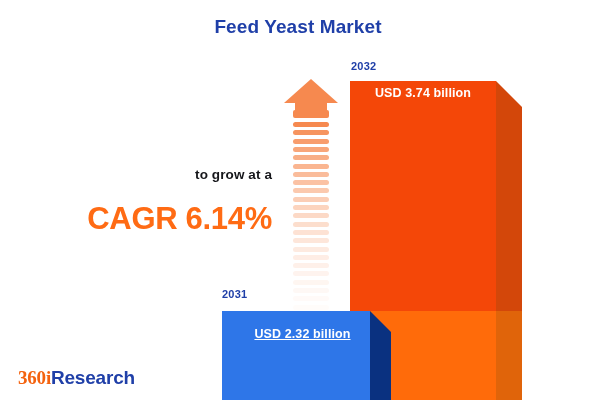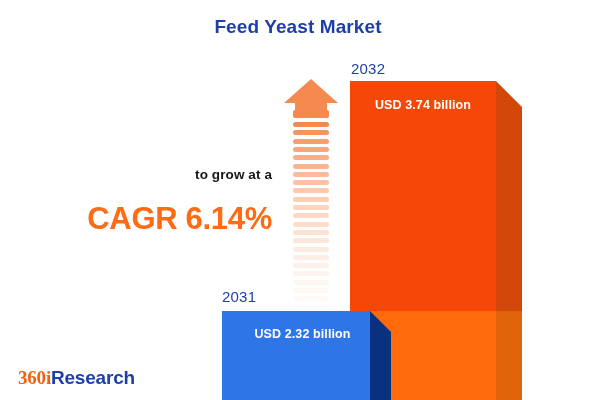--- a/index.html
+++ b/index.html
@@ -31,24 +31,24 @@
   
   .bar-2032-front{position:absolute;left:350px;top:81px;width:146px;height:319px;background:#F44708;}
   .bar-2032-front-lower{position:absolute;left:350px;top:311px;width:146px;height:89px;background:#FF6B0A;}
   .bar-2032-side{position:absolute;left:496px;top:81px;width:26px;height:319px;}
   .bar-2032-side-lower{position:absolute;left:496px;top:311px;width:26px;height:89px;background:#E0640A;}
 
   .bar-2024-front{position:absolute;left:222px;top:311px;width:148px;height:89px;background:#2E76E8;}
   .bar-2024-side{position:absolute;left:370px;top:311px;width:21px;height:89px;}
 
   .bar-value{position:absolute;font-size:12.5px;font-weight:bold;color:#ffffff;letter-spacing:.1px;}
-  .val-2032{left:350px;top:98px;width:146px;text-align:center;}
-  .val-2024{left:222px;top:327px;width:161px;text-align:center;}
+  .val-2032{left:350px;top:86px;width:146px;text-align:center;}
+  .val-2024{left:222px;top:327px;width:161px;text-align:center;text-decoration:underline;}
 
-  .bar-year{position:absolute;font-size:15px;font-weight:normal;color:#1F3FA8;letter-spacing:.2px;}
+  .bar-year{position:absolute;font-size:11px;font-weight:bold;color:#1F3FA8;letter-spacing:.2px;}
   .year-2032{left:351px;top:60px;}
   .year-2024{left:222px;top:288px;}
 </style>
 </head>
 <body>
 
 <div id="canvas">
 
   <div class="title">Feed Yeast Market</div>
 

